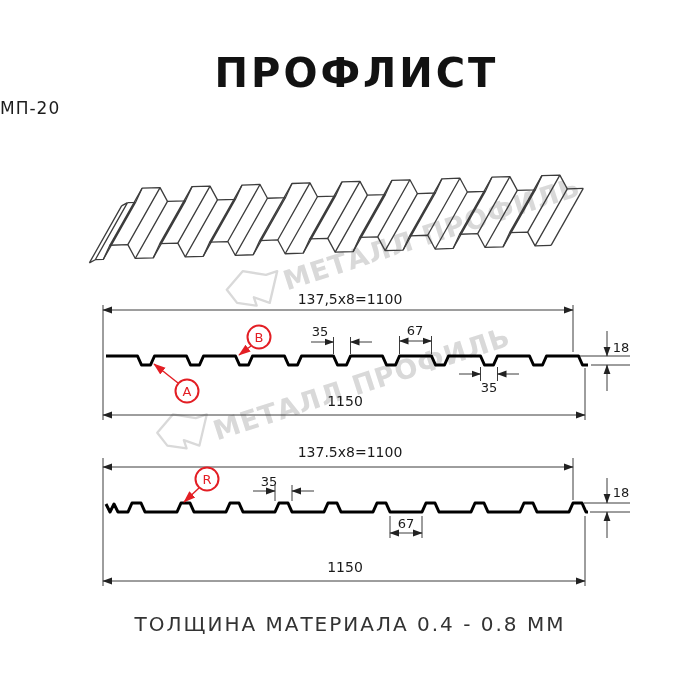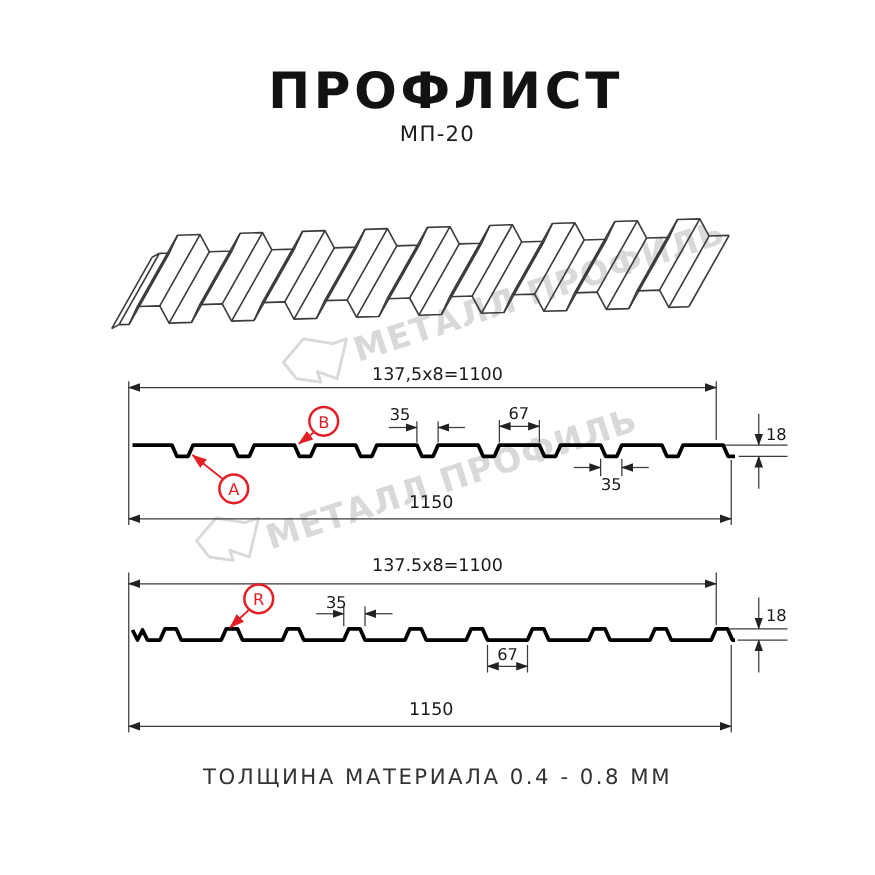--- a/index.html
+++ b/index.html
@@ -1,23 +1,23 @@
 <!DOCTYPE html>
 <html><head>
 <meta charset="utf-8">
 <style>
   html,body{margin:0;padding:0;background:#ffffff;}
   #page{position:relative;width:700px;height:700px;background:#ffffff;overflow:hidden;
         font-family:"DejaVu Sans","Liberation Sans",sans-serif;}
   .title{position:absolute;left:0;right:0;top:50px;text-align:center;
          font-size:40px;font-weight:bold;letter-spacing:3px;color:#121212;padding-left:13px;}
-  .subtitle{position:absolute;left:0;right:0;top:98px;text-align:center;
+  .subtitle{position:absolute;left:0;right:0;top:98px;text-align:left;
          font-size:17px;letter-spacing:1px;color:#1c1c1c;}
   .footer-note{position:absolute;left:0;right:0;top:612px;text-align:center;
-         font-size:17px;letter-spacing:2px;color:#333;}
+         font-size:20px;letter-spacing:2px;color:#333;}
   .wm-layer{position:absolute;inset:0;z-index:1;}
   .wm-text{position:absolute;font-size:27px;font-weight:bold;letter-spacing:1px;
          color:#d9d9d9;white-space:nowrap;transform-origin:0 50%;transform:rotate(-18deg);line-height:1;}
   .wm-text.one{left:284px;top:268px;}
   .wm-text.two{left:214px;top:418px;}
   .wm-logo{position:absolute;}
   .wm-logo.one{left:224px;top:264px;}
   .wm-logo.two{left:150px;top:408px;}
   svg.main{position:absolute;left:0;top:0;z-index:2;}
   svg text{font-family:"DejaVu Sans","Liberation Sans",sans-serif;fill:#1a1a1a;}

